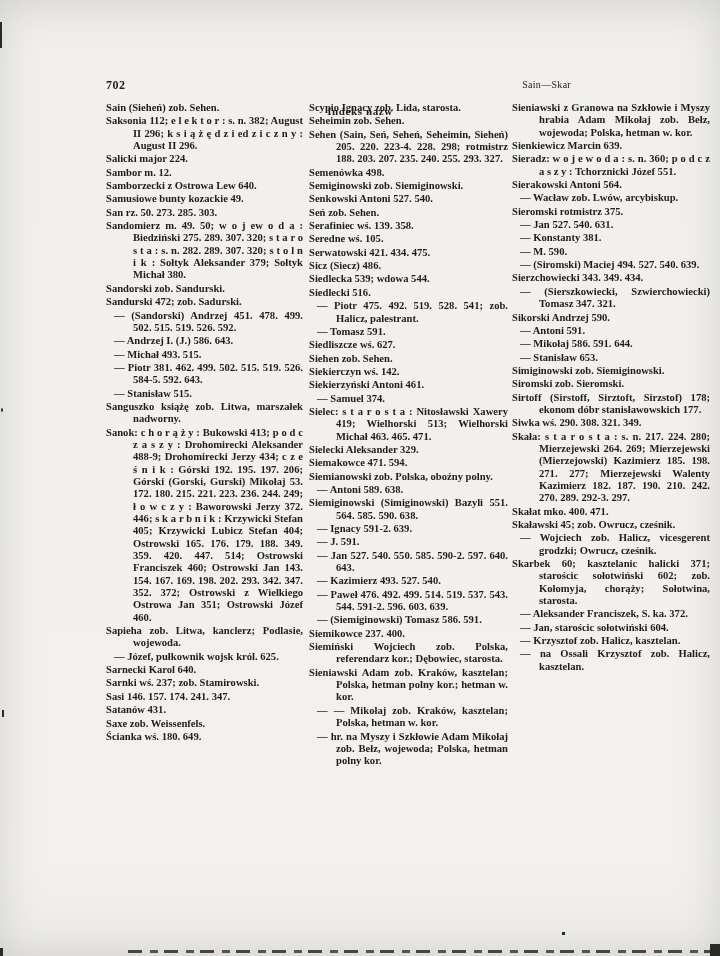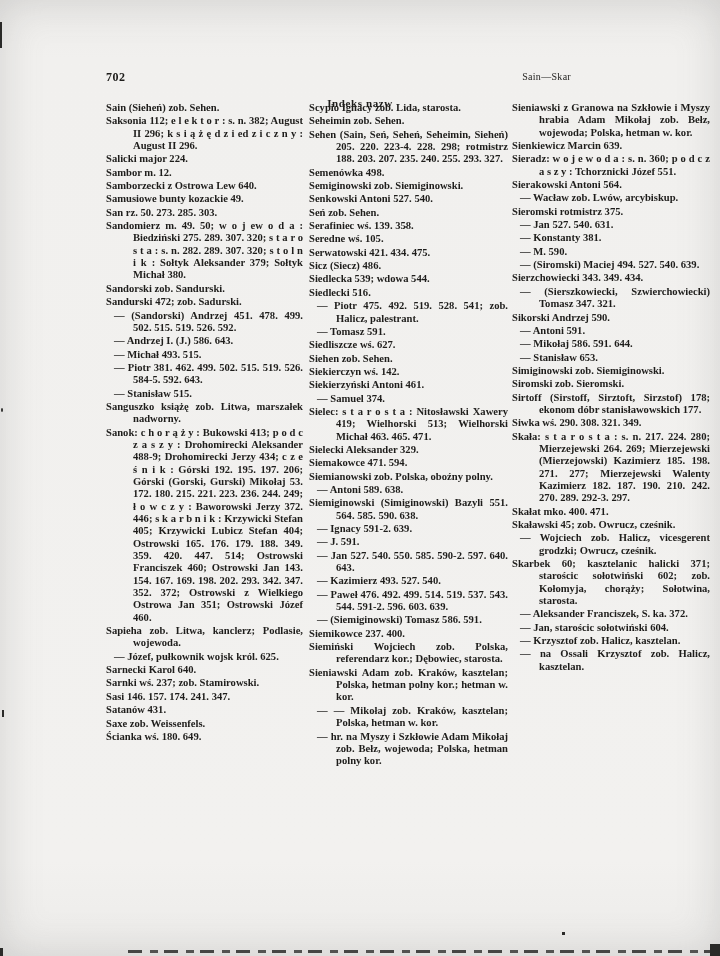--- a/index.html
+++ b/index.html
@@ -9,21 +9,21 @@
     font-family:"Liberation Serif","DejaVu Serif",serif;
     overflow:hidden;
   }
   .page{
     position:relative;width:720px;height:956px;
     background:linear-gradient(180deg,#edecea 0%,#f1f0ee 6%,#f2f1ef 90%,#ecebe9 100%);
     box-shadow:inset 0 0 40px rgba(120,120,118,.25);
     color:#1e1d1b;
   }
   .runhead{
-    position:absolute;top:70px;left:0;width:587px;height:16px;
+    position:absolute;top:78px;left:0;width:587px;height:16px;
     font-size:12px;
   }
   .pagenum{position:absolute;left:106px;top:0;font-weight:bold;letter-spacing:.5px;}
   .runtitle{position:absolute;left:0;width:720px;text-align:center;top:1px;font-weight:bold;font-size:11px;letter-spacing:.6px;margin-top:26px;}
   .pagerange{position:absolute;right:16px;top:1px;font-size:10px;letter-spacing:.3px;}
   .col{
     position:absolute;top:102px;
     font-size:10.6px;line-height:12.35px;
     text-align:justify;
     font-weight:bold;

